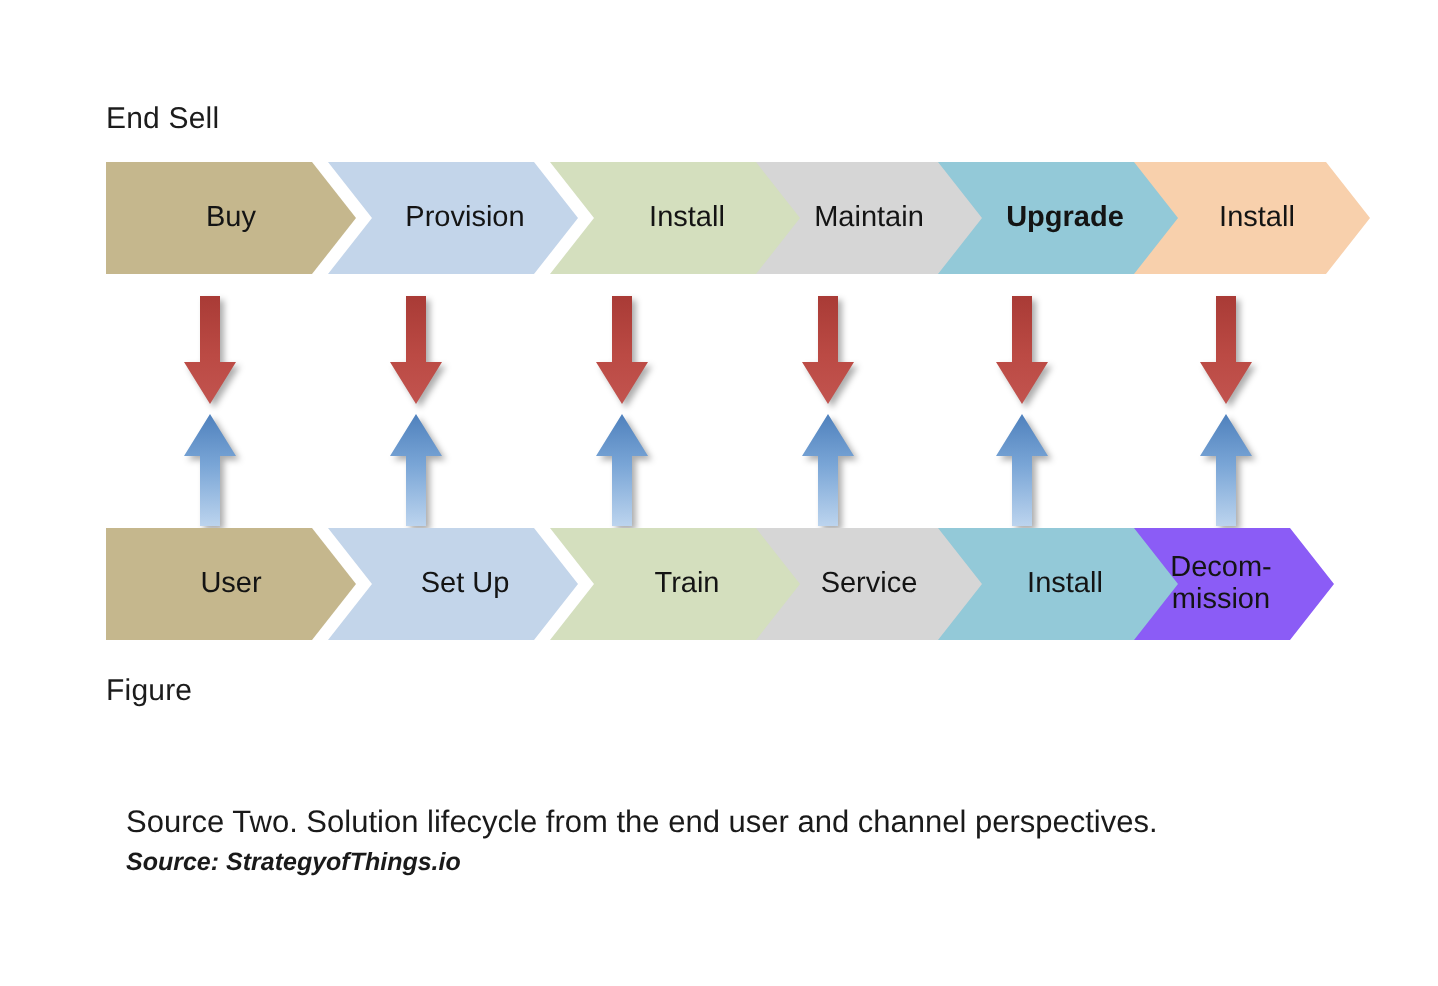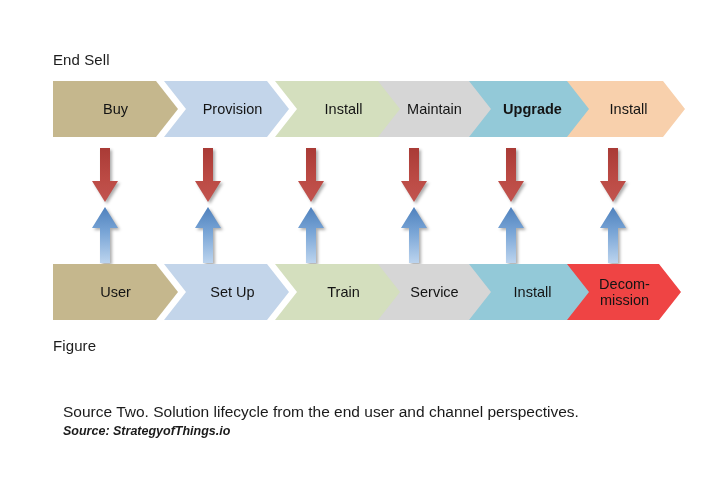--- a/index.html
+++ b/index.html
@@ -212,21 +212,21 @@
       </div>
       <div class="chev notched" style="left: 275px; width: 125px; background: rgb(212, 223, 190); z-index: 18;">
         <span class="lbl">Train</span>
       </div>
       <div class="chev notched" style="left: 366px; width: 125px; background: rgb(214, 214, 214); z-index: 17;">
         <span class="lbl">Service</span>
       </div>
       <div class="chev notched" style="left: 464px; width: 125px; background: rgb(147, 201, 216); z-index: 16;">
         <span class="lbl">Install</span>
       </div>
-      <div class="chev notched" style="left: 556px; width: 125px; background: #ef4444; z-index: 15;">
+      <div class="chev notched" style="left: 542px; width: 125px; background: #8b5cf6; z-index: 15;">
         <span class="lbl">Decom-
 mission</span>
       </div>
     </div>
 
   <div class="side-label" id="label-channel">Figure</div>
 
   <div id="caption-block">
     <div id="caption-main">Source Two. Solution lifecycle from the end user and channel perspectives.</div>
     <div id="caption-source">Source: StrategyofThings.io</div>

